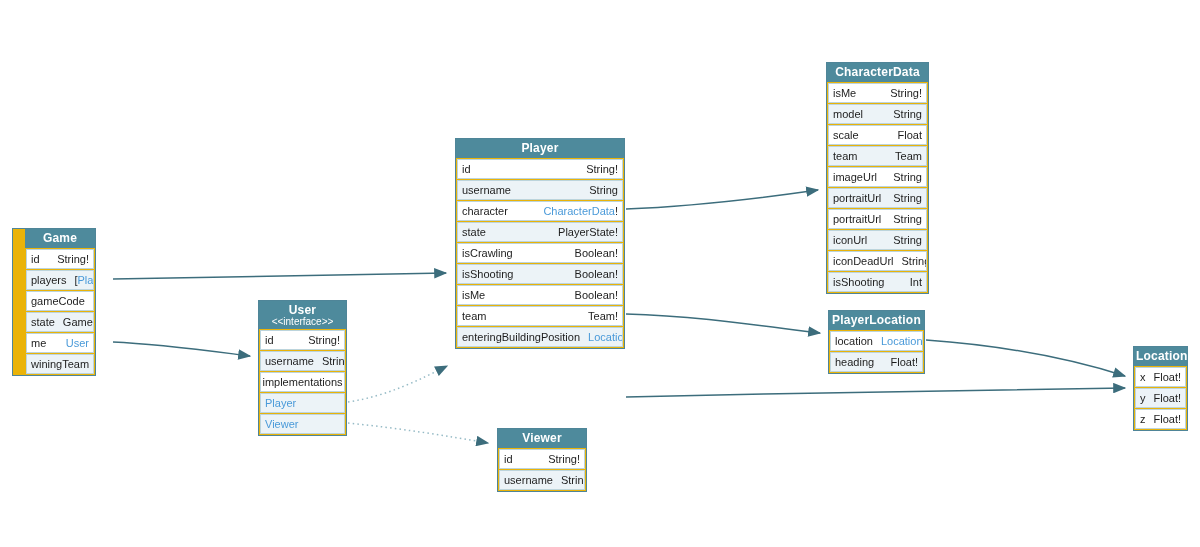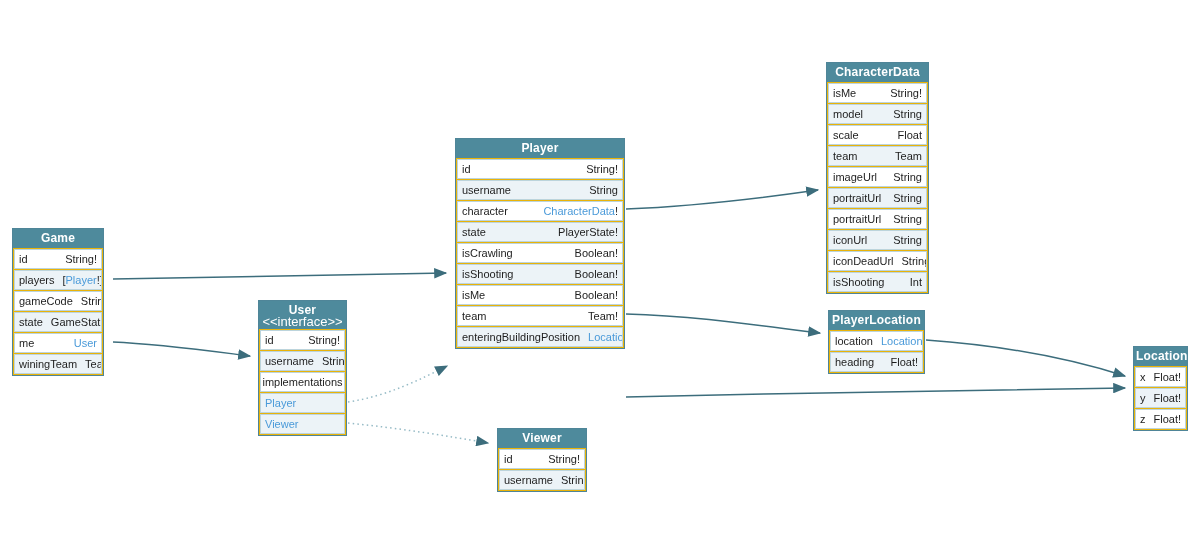--- a/index.html
+++ b/index.html
@@ -9,21 +9,21 @@
   }
   #edges-layer{position:absolute;left:0;top:0;z-index:1;pointer-events:none;}
   .tbl{
     position:absolute;z-index:2;background:#eab308;
     border:1px solid #4f8598;box-sizing:border-box;
   }
   .hdr{
     background:#4e8a9c;color:#ffffff;text-align:center;padding:2px 2px;
   }
   .ttl{font-size:12px;font-weight:bold;line-height:15px;letter-spacing:.2px;}
-  .stereo{font-size:13px;line-height:10px;margin-top:-1px;}
+  .stereo{font-size:10px;line-height:10px;margin-top:-1px;}
   .row{
     height:18px;line-height:18px;border:1px solid #bcd4dc;background:#ffffff;
     margin:1px 1px 0 1px;padding:0 4px;font-size:11px;color:#1d1d1d;
     white-space:nowrap;overflow:hidden;display:flex;justify-content:space-between;
     box-sizing:content-box;
   }
   .tbl .row:last-child{margin-bottom:1px;}
   .row.alt{background:#ecf3f7;}
   .row.section{justify-content:center;}
   .fname{text-align:left;}
@@ -43,21 +43,21 @@
     </defs>
   <path d="M 113 279 C 250 277, 370 275, 446 273" fill="none" stroke="#3c6d7c" stroke-width="1.5" marker-end="url(#arrowhead)"></path>
       <path d="M 113 342 C 160 344, 210 351, 250 356" fill="none" stroke="#3c6d7c" stroke-width="1.5" marker-end="url(#arrowhead)"></path>
       <path d="M 626 209 C 700 206, 762 198, 818 190" fill="none" stroke="#3c6d7c" stroke-width="1.5" marker-end="url(#arrowhead)"></path>
       <path d="M 626 314 C 700 316, 762 326, 820 333" fill="none" stroke="#3c6d7c" stroke-width="1.5" marker-end="url(#arrowhead)"></path>
       <path d="M 626 397 C 800 393, 1000 389, 1125 388" fill="none" stroke="#3c6d7c" stroke-width="1.5" marker-end="url(#arrowhead)"></path>
       <path d="M 926 340 C 1010 346, 1078 361, 1125 376" fill="none" stroke="#3c6d7c" stroke-width="1.5" marker-end="url(#arrowhead)"></path>
       <path d="M 348 402 C 388 396, 421 379, 447 366" fill="none" stroke="#96bbc6" stroke-width="1.5" stroke-dasharray="1.5 3.2" marker-end="url(#arrowhead)"></path>
       <path d="M 348 423 C 398 428, 448 436, 488 443" fill="none" stroke="#96bbc6" stroke-width="1.5" stroke-dasharray="1.5 3.2" marker-end="url(#arrowhead)"></path>
     </svg>
-<div class="tbl" style="left: 12px; top: 228px; width: 92px;">
+<div class="tbl" style="left: 12px; top: 228px; width: 84px; padding-left: 12px;">
       <div class="hdr">
         <div class="ttl">Game</div>
       </div>
       <div class="row field">
         <span class="fname">id</span>
         <span class="ftype"><span class="plain">String!</span></span>
       </div>
       <div class="row field alt">
         <span class="fname">players</span>
         <span class="ftype"><span class="plain">[</span><span class="link">Player</span><span class="plain">!]</span></span>

